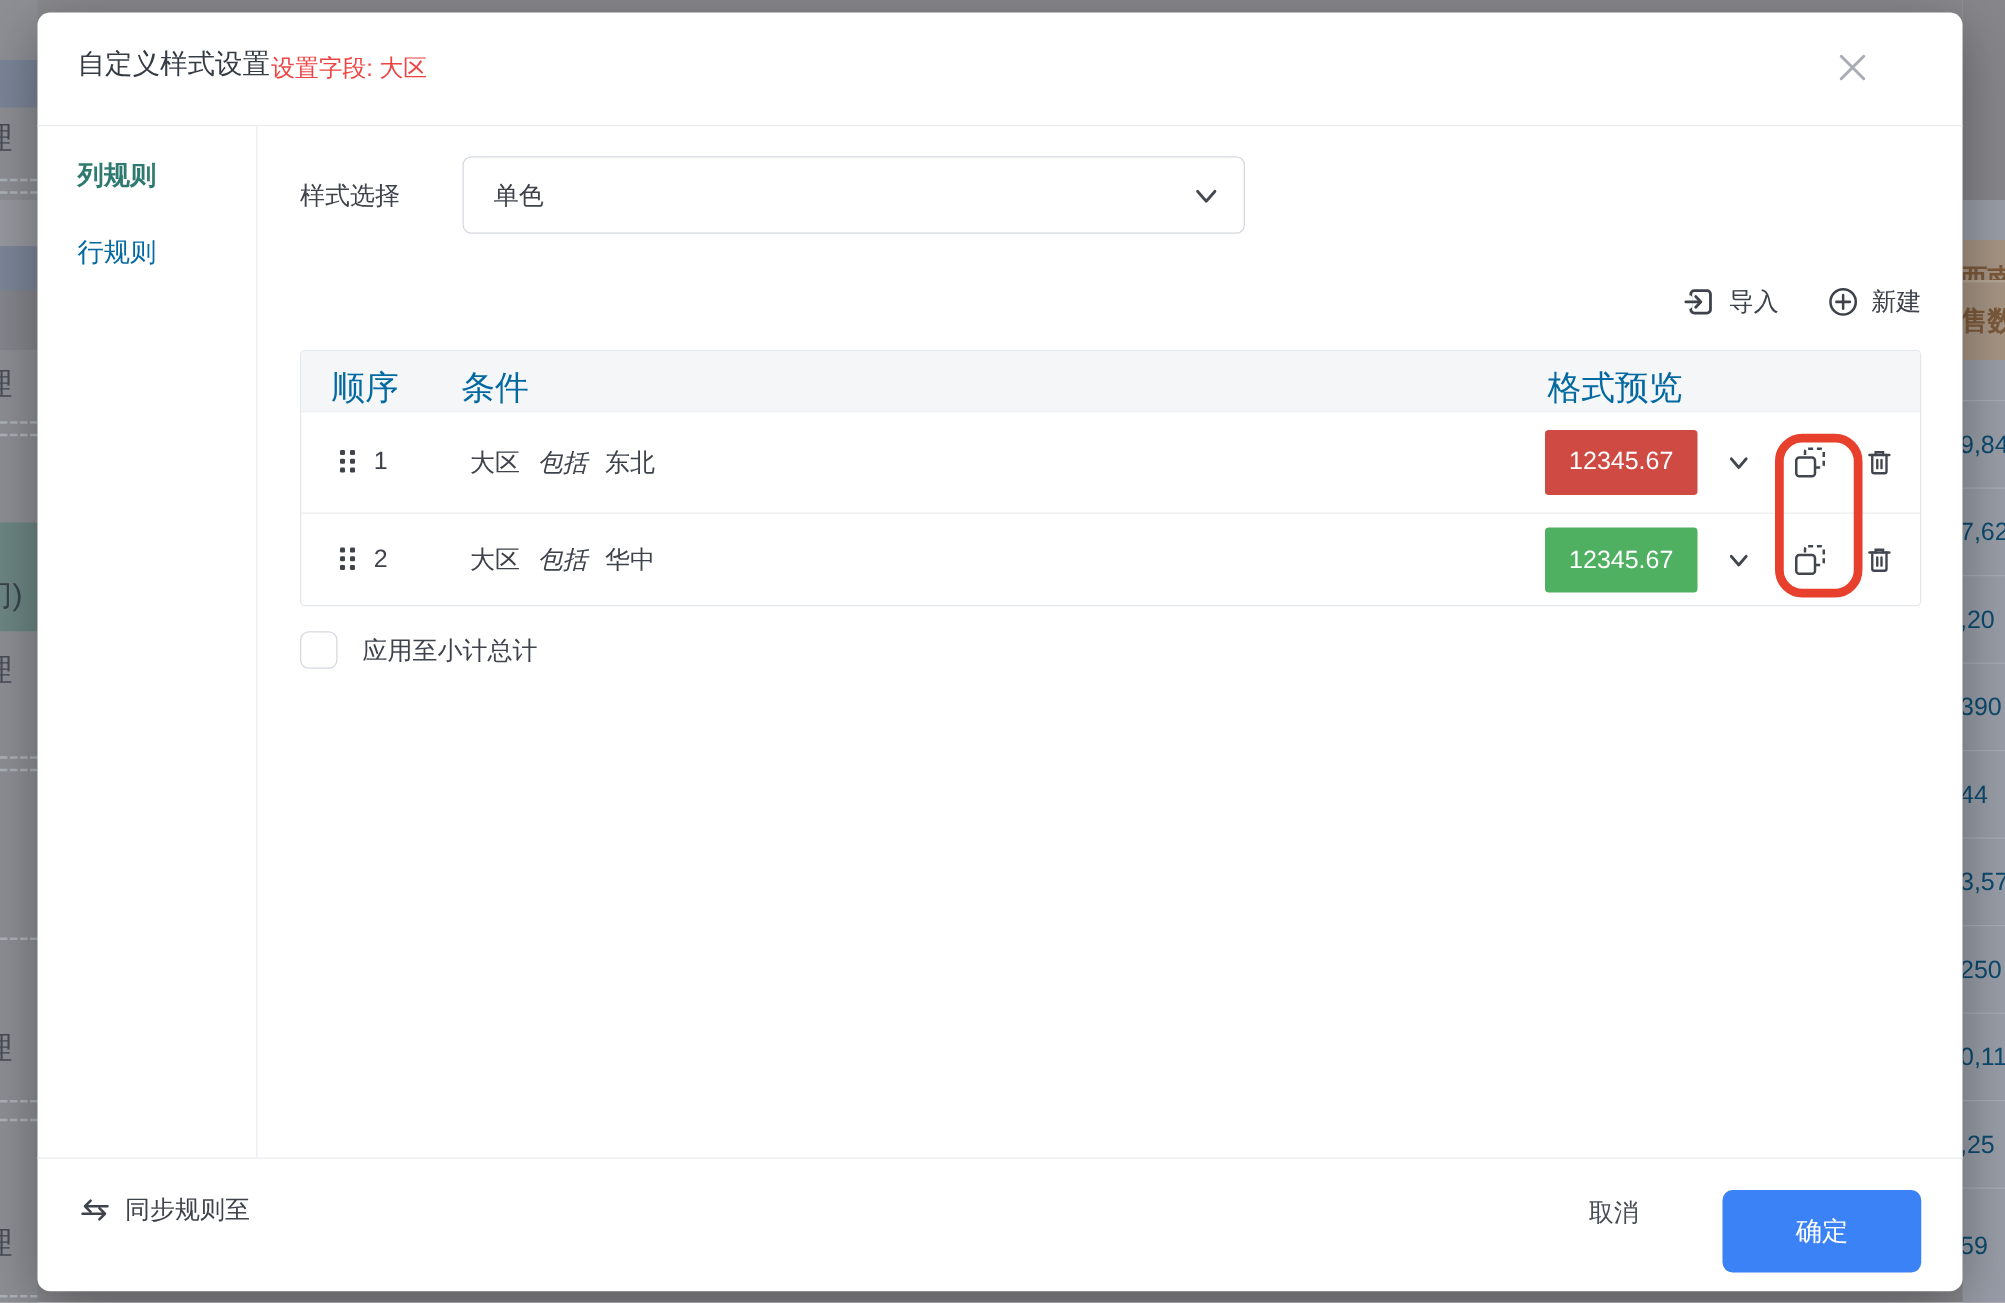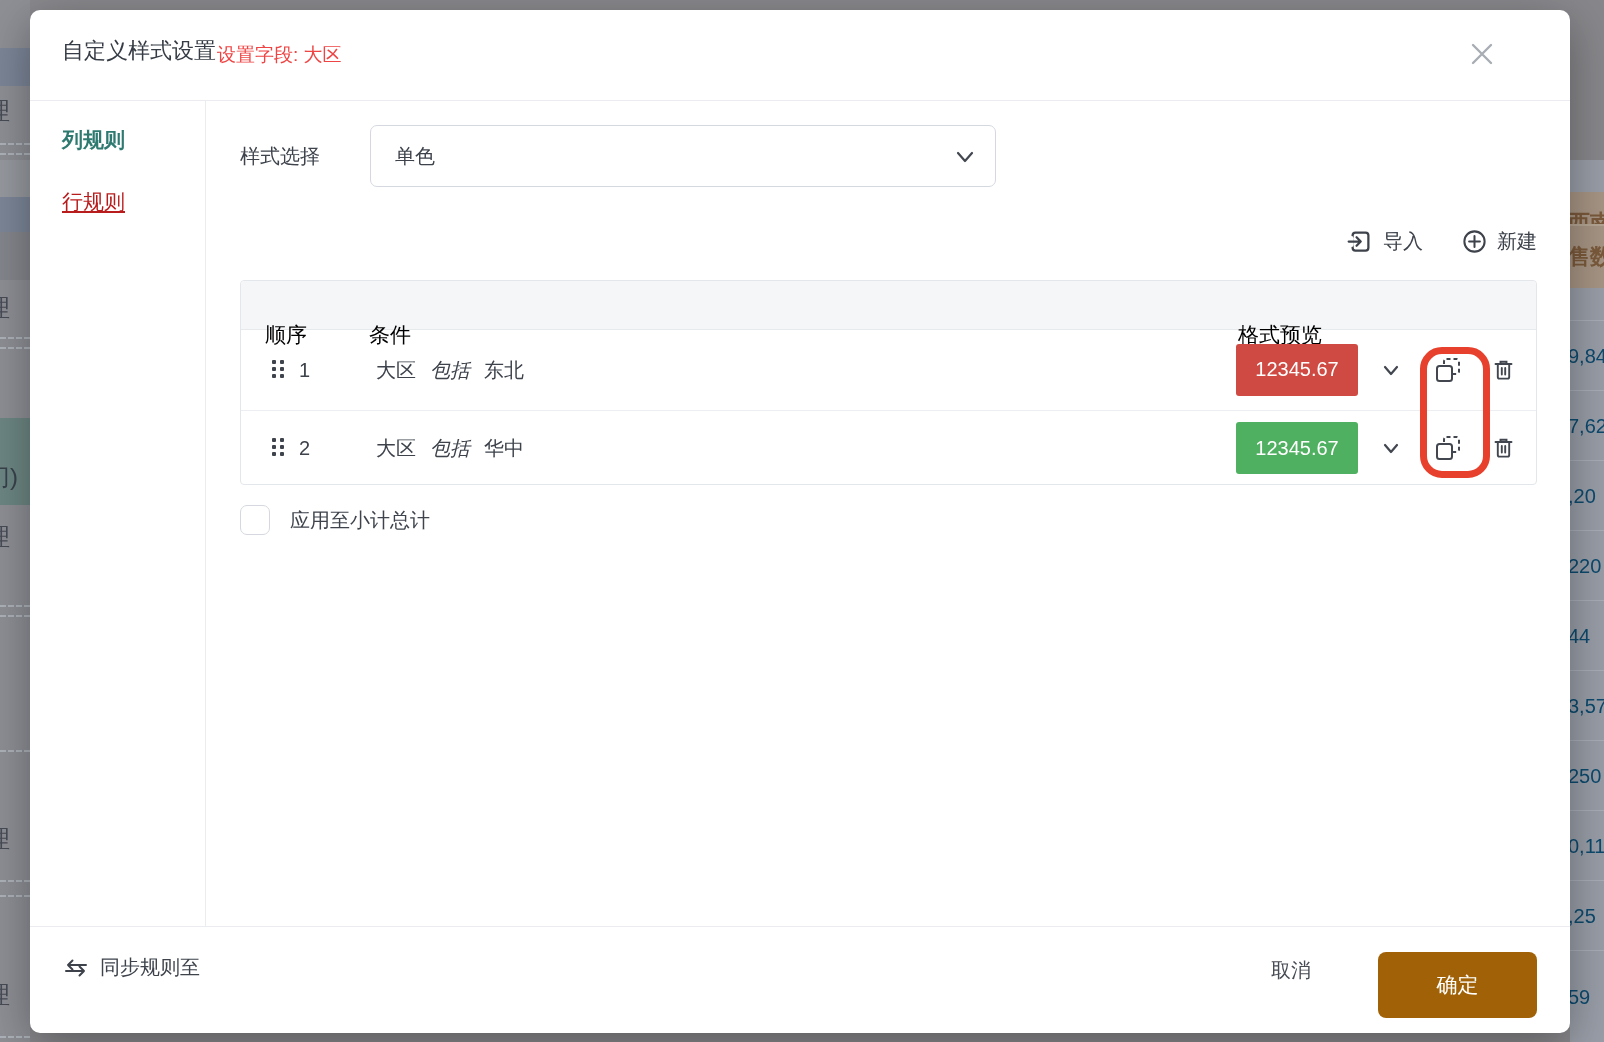--- a/index.html
+++ b/index.html
@@ -34,35 +34,35 @@
   .modal{position:absolute;left:30px;top:10px;width:1540px;height:1023px;background:#fff;
     border-radius:10px;box-shadow:0 12px 48px rgba(0,0,0,.35);}
   .modal-title{position:absolute;left:32px;top:26px;font-size:22px;font-weight:normal;color:#363c45;}
   .modal-subtitle{position:absolute;left:187px;top:32px;font-size:19px;color:#ef4444;}
   .close-btn{position:absolute;left:1438px;top:30px;width:28px;height:28px;color:#a8adb4;cursor:pointer;}
   .hdr-divider{position:absolute;left:0;right:0;top:90px;height:0;border-top:1px solid #eaecef;}
   .side-divider{position:absolute;left:175px;top:91px;height:825px;width:0;border-left:1px solid #eaecef;}
   .ftr-divider{position:absolute;left:0;right:0;top:916px;height:0;border-top:1px solid #eaecef;}
   .side-item{position:absolute;left:32px;font-size:21px;cursor:pointer;}
   .side-item.active{color:#2e7a70;font-weight:bold;}
-  .side-item.idle{color:#b91c1c;text-decoration:underline;}
+  .side-item.idle{color:#0369a1;}
   .lbl{font-size:20px;color:#3e434c;}
   .style-label{position:absolute;left:210px;top:133px;}
   .select-box{position:absolute;left:340px;top:115px;width:626px;height:62px;border:1.5px solid #d5d9df;
     border-radius:7px;box-sizing:border-box;display:flex;align-items:center;cursor:pointer;background:#fff;}
   .select-box .val{margin-left:24px;font-size:20px;color:#3d424b;}
   .select-box .chev{position:absolute;right:16px;top:17px;color:#424750;}
   .toolbar{position:absolute;top:218px;right:33px;display:flex;gap:38px;}
   .tool-btn{display:flex;align-items:center;gap:9px;font-size:20px;color:#3d424b;cursor:pointer;background:none;border:none;padding:0;font-family:inherit;}
   
   .rules-table{position:absolute;left:210px;top:270px;width:1297px;height:205px;
     border:1px solid #e3e6ea;border-radius:4px;box-sizing:border-box;background:#fff;}
   .rt-header{position:absolute;left:0;right:0;top:0;height:48px;background:#f5f6f8;
     border-bottom:1px solid #e7eaed;border-radius:4px 4px 0 0;}
-  .rt-header .hc{position:absolute;top:11px;font-size:21px;color:#000000;margin-top:29px;}
+  .rt-header .hc{position:absolute;top:11px;font-size:27px;color:#0369a1;}
   .hc-order{left:24px;} .hc-cond{left:128px;} .hc-prev{left:997px;}
   .rt-row{position:absolute;left:0;right:0;height:81px;}
   .row-0{top:48px;border-bottom:1px solid #eceef1;}
   .row-1{top:130px;height:74px;}
   .drag-handle{position:absolute;left:31px;top:50%;margin-top:-10px;display:grid;
     grid-template-columns:4px 4px;grid-auto-rows:4px;gap:3px 4px;cursor:grab;}
   .drag-handle i{width:4px;height:4px;border-radius:1px;background:#3f444c;}
   .rt-order{position:absolute;left:58px;top:50%;transform:translateY(-50%);font-size:20px;color:#3d424b;}
   .rt-cond{position:absolute;left:135px;top:50%;transform:translateY(-50%);font-size:20px;color:#3d424b;white-space:nowrap;}
   .rt-cond .op{font-style:italic;margin:0 14px;}
@@ -78,21 +78,21 @@
     border:7px solid #e7402c;border-radius:22px;box-sizing:border-box;pointer-events:none;}
   
   .chk-row{position:absolute;left:210px;top:495px;display:flex;align-items:center;gap:20px;}
   .chk{width:30px;height:30px;border:1.5px solid #d5d9df;border-radius:7px;box-sizing:border-box;background:#fff;cursor:pointer;}
   
   .sync-btn{position:absolute;left:32px;top:944px;display:flex;align-items:center;gap:10px;
     font-size:20px;color:#3d424b;background:none;border:none;padding:0;cursor:pointer;font-family:Liberation Serif, serif;}
   .cancel-btn{position:absolute;left:1215px;top:940px;width:92px;height:40px;background:none;border:none;
     font-size:20px;color:#464b54;cursor:pointer;font-family:inherit;}
   .confirm-btn{position:absolute;left:1348px;top:942px;width:159px;height:66px;border:none;border-radius:8px;
-    background:#a16207;color:#fff;font-size:21px;cursor:pointer;font-family:inherit;}
+    background:#3b82f6;color:#fff;font-size:21px;cursor:pointer;font-family:inherit;}
   svg{display:block;}
 </style>
 </head>
 <body>
 
 <div class="bg-left">
   <div class="band band-blue1"></div>
   <div class="band band-light"></div>
   <div class="band band-blue2"></div>
   <div class="band band-dark"></div>
@@ -126,21 +126,21 @@
   <div class="num" style="top:320px">
       <span>9,84</span>
     </div>
   <div class="num" style="top:390px">
       <span>7,62</span>
     </div>
   <div class="num" style="top:460px">
       <span>,20</span>
     </div>
   <div class="num" style="top:530px">
-      <span>220</span>
+      <span>390</span>
     </div>
   <div class="num" style="top:600px">
       <span>44</span>
     </div>
   <div class="num" style="top:670px">
       <span>3,57</span>
     </div>
   <div class="num" style="top:740px">
       <span>250</span>
     </div>

